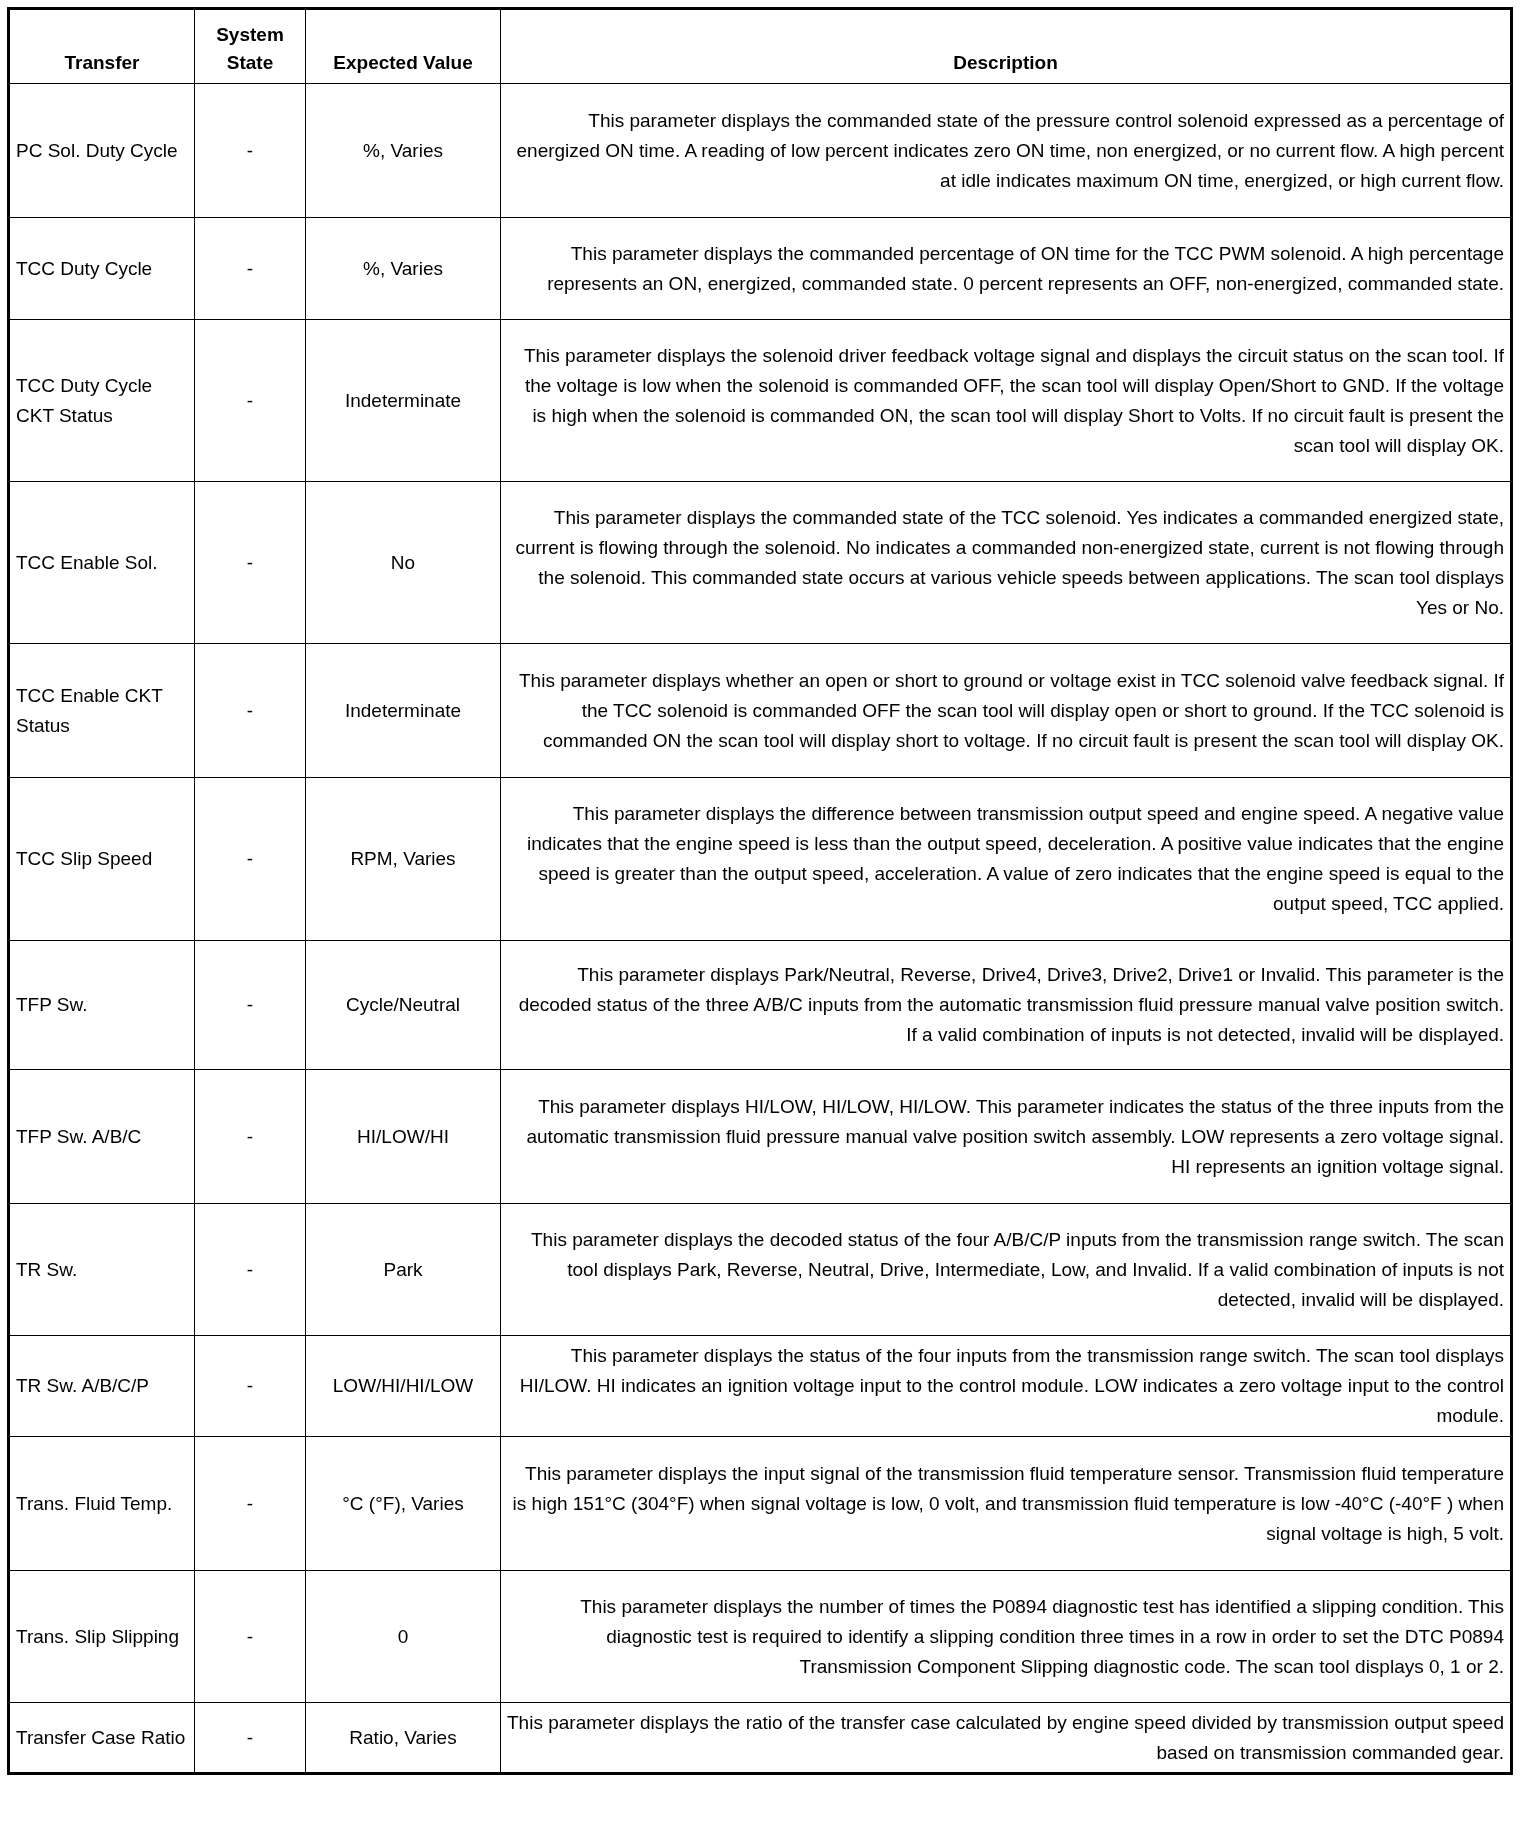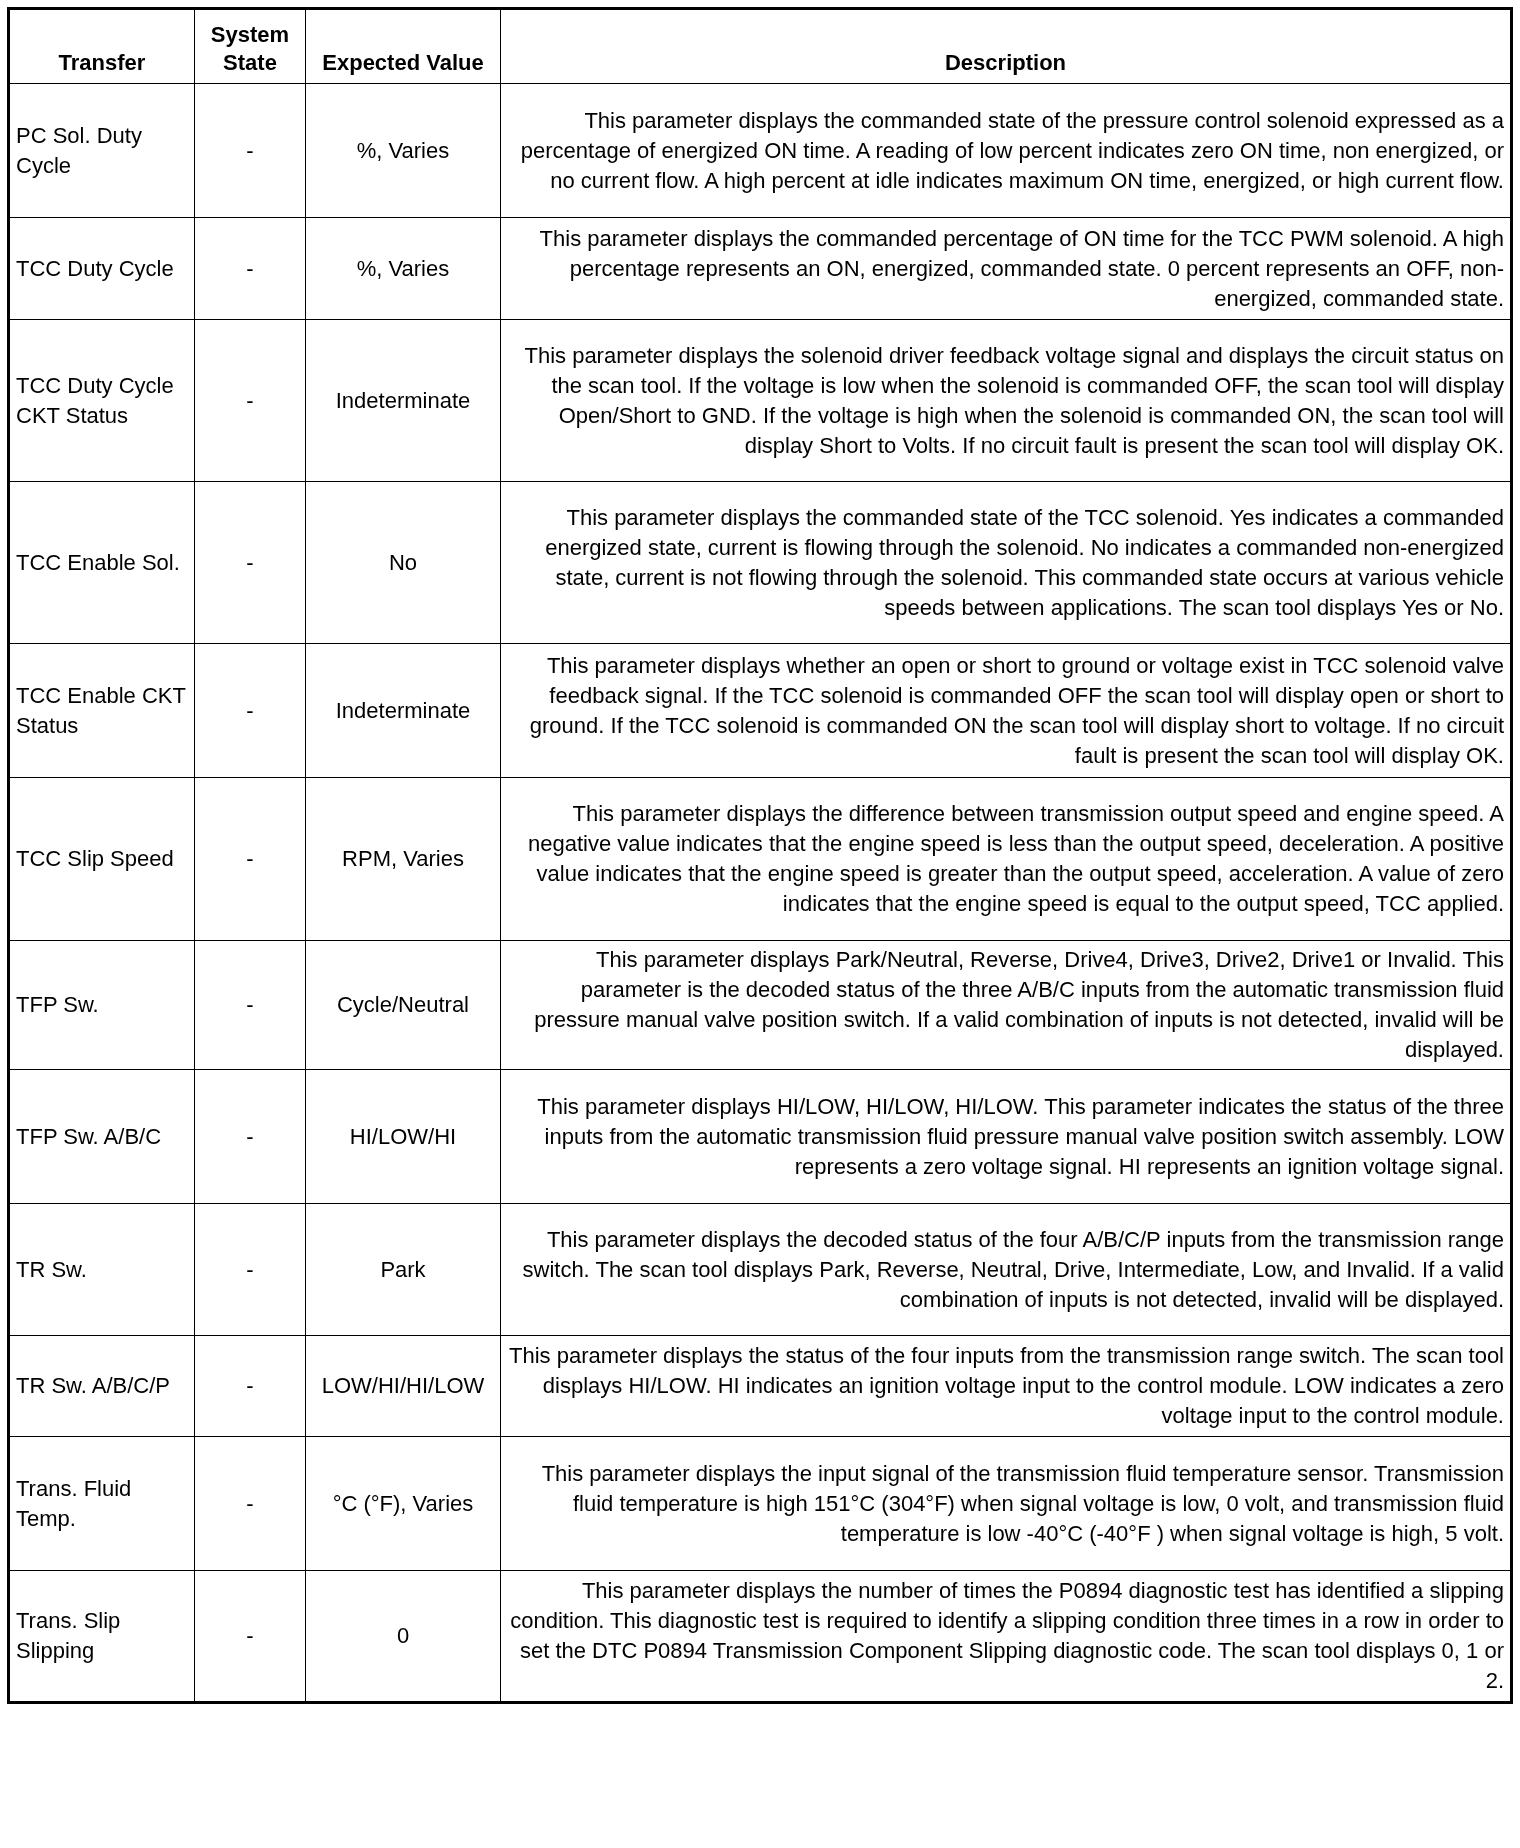--- a/index.html
+++ b/index.html
@@ -7,21 +7,21 @@
   table.params {
     position: absolute; left: 7px; top: 7px;
     width: 1506px;
     border-collapse: collapse;
     border: 3px solid #000;
     table-layout: fixed;
   }
   table.params th, table.params td {
     border: 1.5px solid #000;
     padding: 3px 6px;
-    font-size: 22px;
+    font-size: 19px;
     line-height: 30px;
     vertical-align: middle;
   }
   table.params th {
     font-weight: bold;
     text-align: center;
     vertical-align: bottom;
     height: 64px;
     line-height: 28px;
     padding-bottom: 6px;
@@ -118,14 +118,20 @@
       <td class="state">-</td>
       <td class="value">°C (°F), Varies</td>
       <td class="desc">This parameter displays the input signal of the transmission fluid temperature sensor. Transmission fluid temperature is high 151°C (304°F) when signal voltage is low, 0 volt, and transmission fluid temperature is low -40°C (-40°F ) when signal voltage is high, 5 volt.</td>
     </tr>
     <tr style="height:132px">
       <td class="param">Trans. Slip Slipping</td>
       <td class="state">-</td>
       <td class="value">0</td>
       <td class="desc">This parameter displays the number of times the P0894 diagnostic test has identified a slipping condition. This diagnostic test is required to identify a slipping condition three times in a row in order to set the DTC P0894 Transmission Component Slipping diagnostic code. The scan tool displays 0, 1 or 2.</td>
     </tr>
+    <tr style="height:71px">
+      <td class="param">Transfer Case Ratio</td>
+      <td class="state">-</td>
+      <td class="value">Ratio, Varies</td>
+      <td class="desc">This parameter displays the ratio of the transfer case calculated by engine speed divided by transmission output speed based on transmission commanded gear.</td>
+    </tr>
   </tbody>
 </table>
 
 </body></html>

